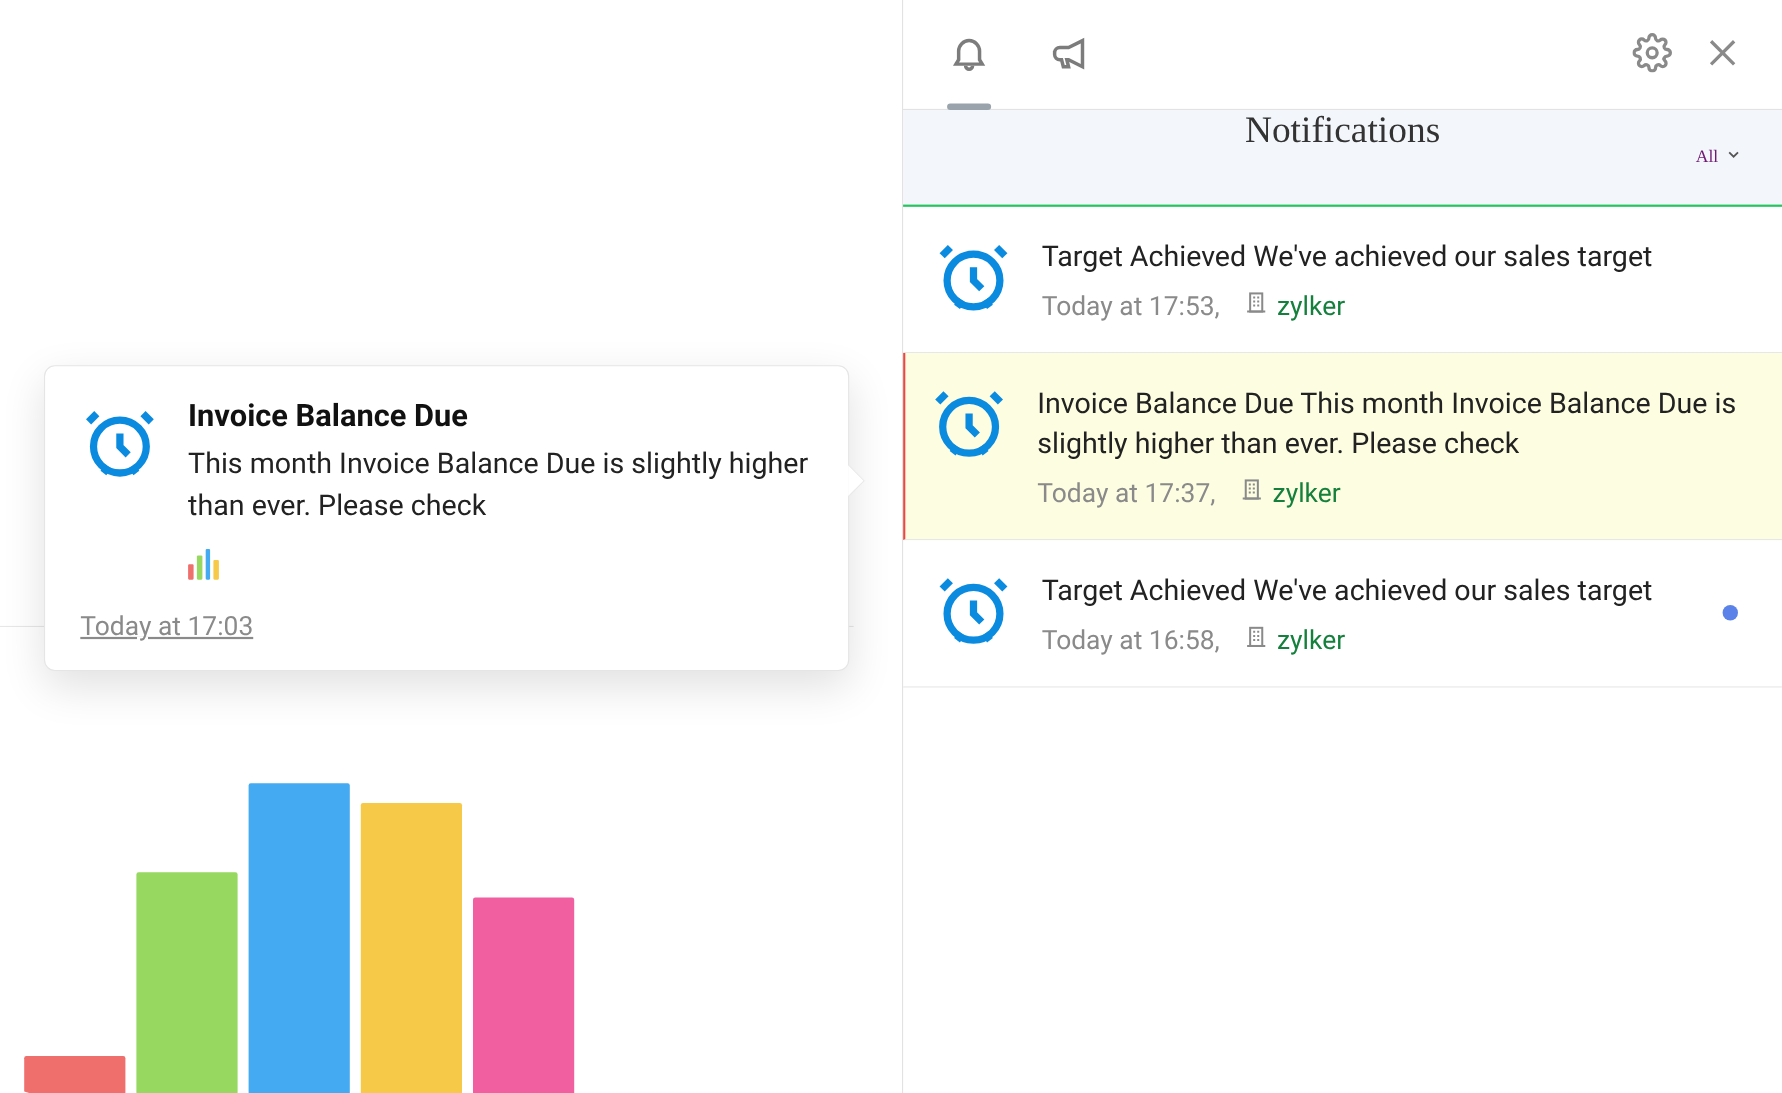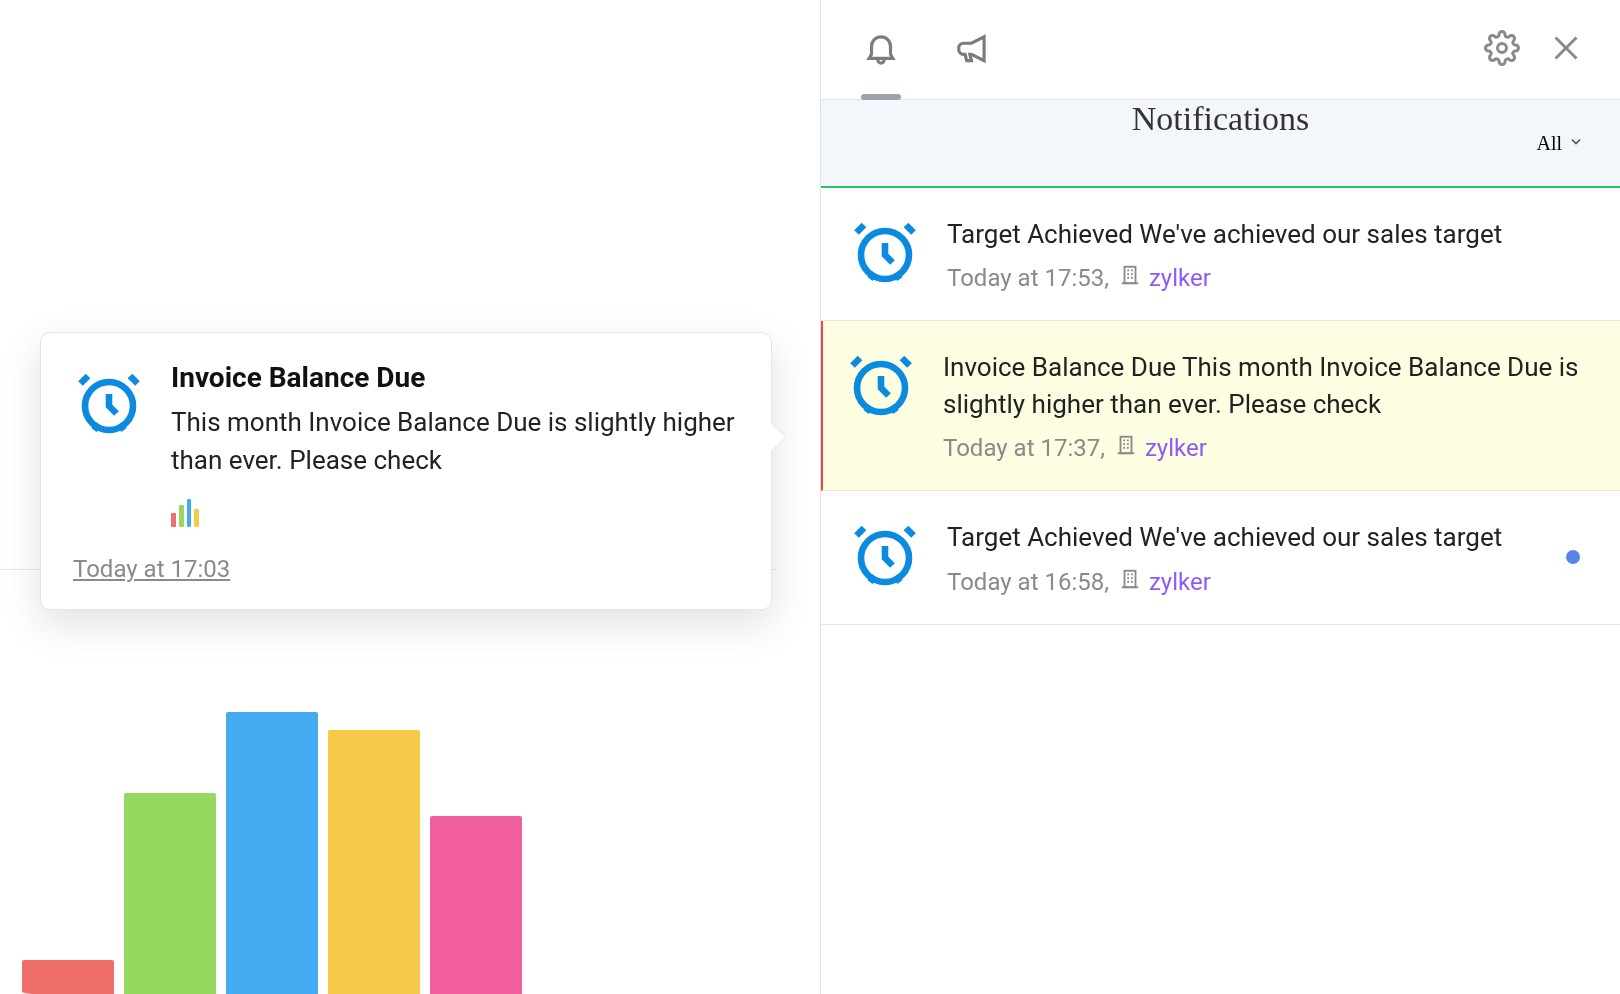--- a/index.html
+++ b/index.html
@@ -76,22 +76,22 @@
   }
   .panel-title { font-size: 34px; color: #333; font-weight: 400; }
   .panel-filter {
     position: absolute;
     right: 36px;
     top: 50%;
     transform: translateY(-50%);
     display: flex;
     align-items: center;
     gap: 6px;
-    color: #000000;
-    font-size: 20px;
+    color: #701a75;
+    font-size: 16px;
     cursor: pointer;
   }
   .panel-filter .chev svg { width: 16px; height: 16px; stroke:#555; fill:none; stroke-width:2.5; }
 
   .notifs { flex: 1; overflow-y: auto; }
   .notif {
     display: flex;
     gap: 26px;
     padding: 28px 36px 28px 28px;
     border-bottom: 1px solid #e7e7e7;
@@ -105,22 +105,22 @@
   }
   .notif .clock {
     width: 72px; height: 72px;
     color: #0a8be0;
     flex-shrink: 0;
   }
   .notif .clock svg { width: 72px; height: 72px; stroke: currentColor; fill:none; stroke-width:2.2; }
   .notif .body { flex: 1; }
   .notif .line1 { font-size: 26px; color: #222; line-height: 1.4; }
   .notif .line1 .title { font-weight: 400; }
-  .notif .meta { margin-top: 12px; font-size: 24px; color: #8a8a8a; display:flex; align-items:center; gap:10px; }
-  .notif .meta .org { display:flex; align-items:center; gap:8px; color:#8b5cf6;text-align:right; }
+  .notif .meta { margin-top: 12px; font-size: 24px; color: #8a8a8a; display:flex; align-items:center; gap:22px; }
+  .notif .meta .org { display:flex; align-items:center; gap:8px; color:#15803d;text-align:right; }
   .notif .meta .org svg { width:22px; height:22px; stroke:#8a8a8a; fill:none; stroke-width:2; }
   .notif .dot {
     position: absolute;
     right: 40px;
     top: 50%;
     transform: translateY(-50%);
     width: 14px; height:14px;
     border-radius: 50%;
     background: #5b82e8;
   }

